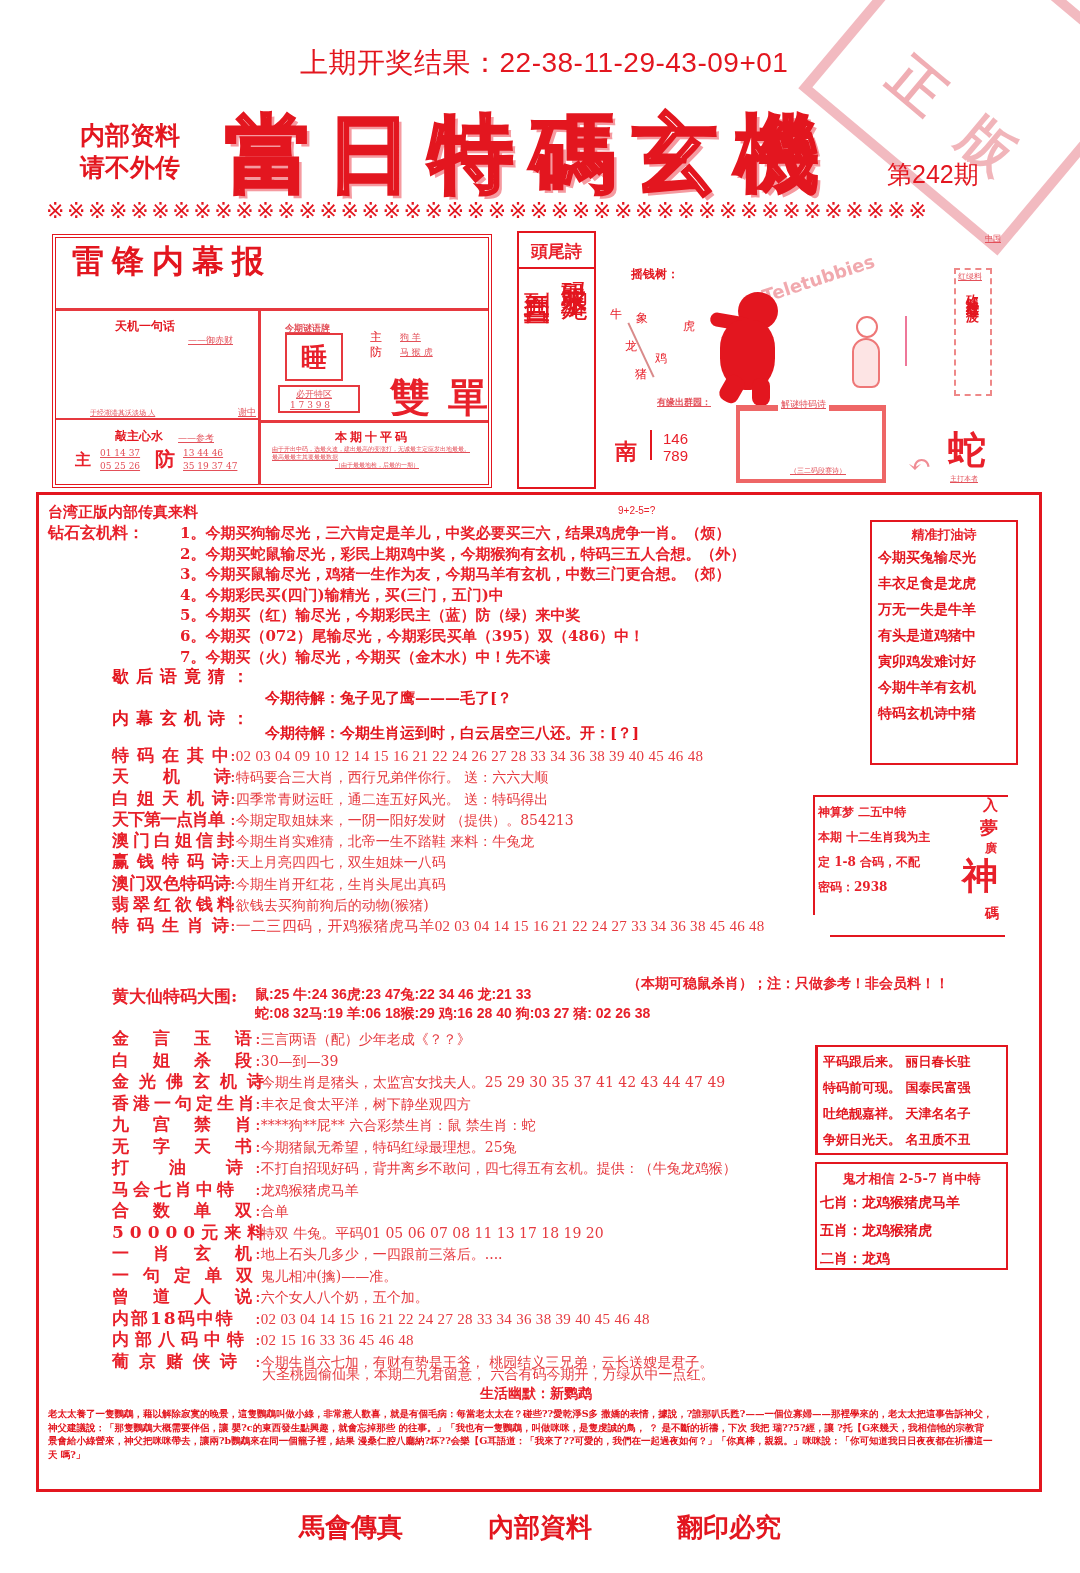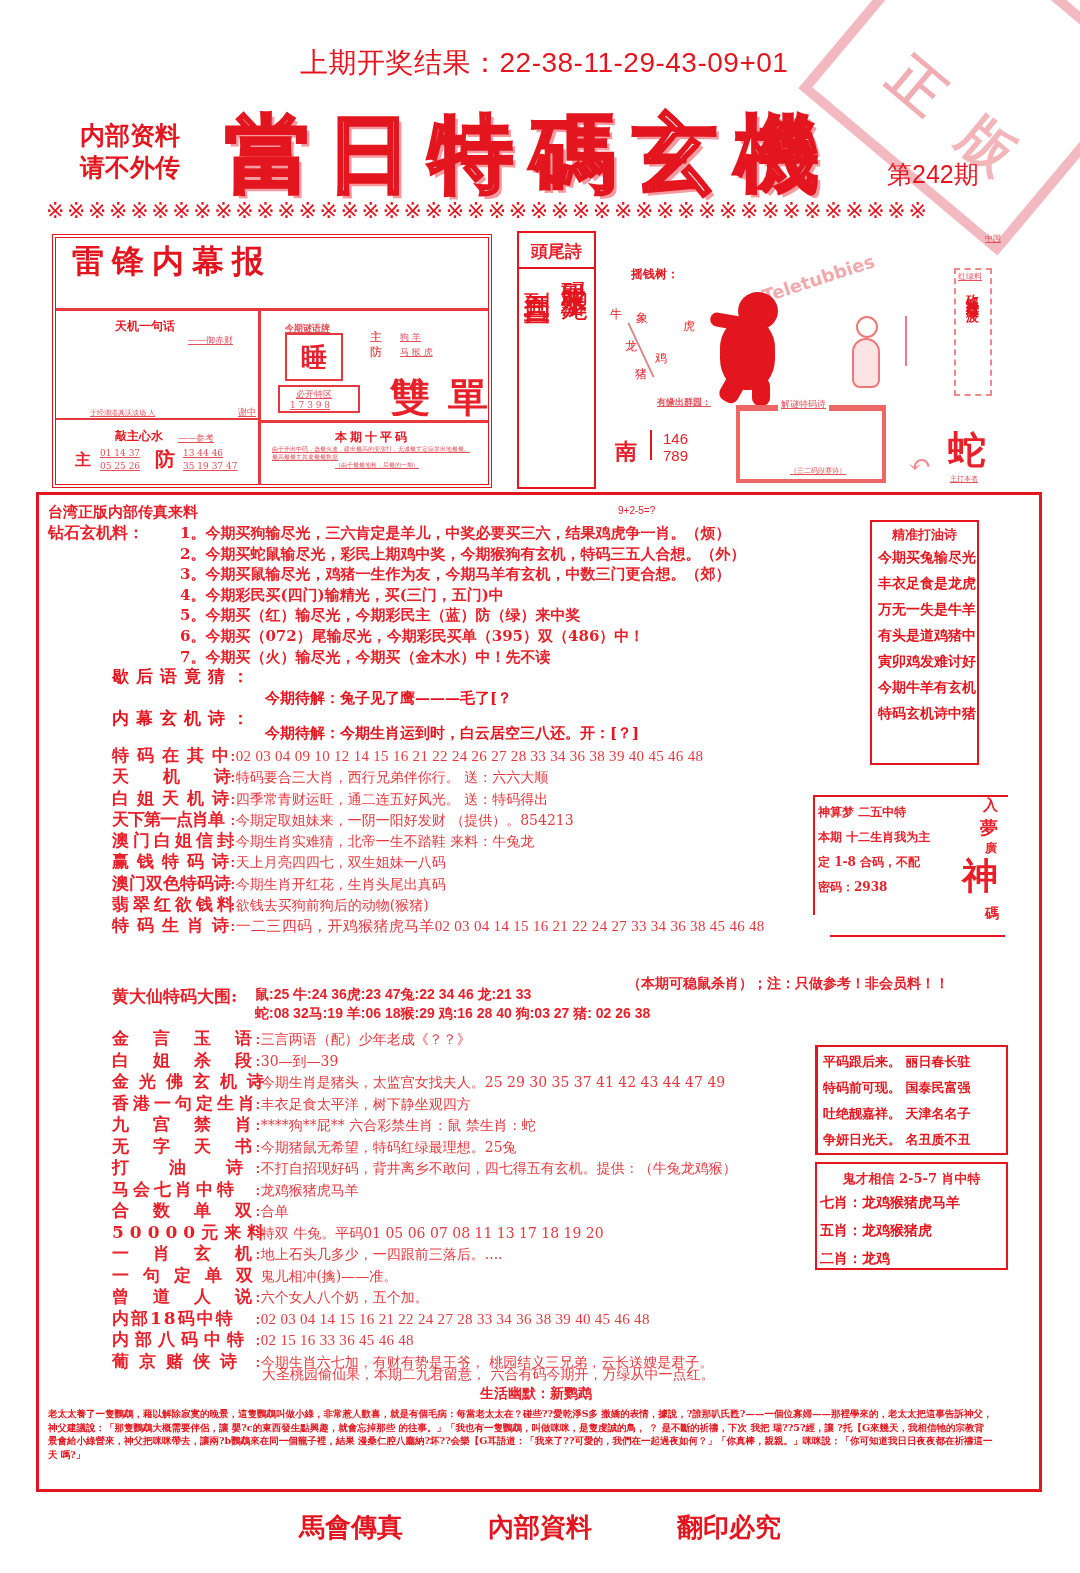--- a/index.html
+++ b/index.html
@@ -209,21 +209,21 @@
   <div style="white-space:nowrap;"><span class="lbl" style="width:143px;letter-spacing:14px;">一句定单双</span> <span class="val">            鬼儿相冲(擒)——准。</span></div>
   <div style="white-space:nowrap;"><span class="lbl" style="width:143px;letter-spacing:24px;">曾道人说</span>:<span class="val">六个女人八个奶，五个加。</span></div>
   <div style="white-space:nowrap;"><span class="lbl" style="width:143px;letter-spacing:2px;">内部18码中特</span>:<span class="num">02 03 04 14 15 16 21 22 24 27 28 33 34 36 38 39 40 45 46 48</span></div>
   <div style="white-space:nowrap;"><span class="lbl" style="width:143px;letter-spacing:6px;">内部八码中特</span>:<span class="num">02 15 16 33 36 45 46 48</span></div>
   <div style="white-space:nowrap;"><span class="lbl" style="width:143px;letter-spacing:10px;">葡京赌侠诗</span>:<span class="val">今期生肖六七加，有财有势是王爷， 桃园结义三兄弟，云长送嫂是君子。</span></div>
 </div>
 <div class="abs val" style="left:262px;top:1366px;white-space:nowrap;">大圣桃园偷仙果，本期二九君留意， 六合有码今期开，万绿从中一点红。</div>
 <div class="abs" style="left:480px;top:1385px;font-size:14px;font-weight:bold;">生活幽默：新鹦鹉</div>
 <div class="abs" id="humor">老太太養了一隻鸚鵡，藉以解除寂寞的晚景，這隻鸚鵡叫做小綠，非常惹人歡喜，就是有個毛病：每當老太太在？碰些??愛乾淨S多 撒嬌的表情，據說，?誰那叭氏甦?——一個位寡婦——那裡學來的，老太太把這事告訴神父，神父建議說：「那隻鸚鵡大概需要伴侶，讓 嬰?c的東西發生點興趣，就會忘掉那些 的往事。」「我也有一隻鸚鵡，叫做咪咪，是隻虔誠的鳥， ？ 是不斷的祈禱，下次 我把 瑞??5?經，讓 ?托【G來幾天，我相信牠的宗教背景會給小綠營來，神父把咪咪帶去，讓兩?b鸚鵡來在同一個籠子裡，結果 漫桑仁腔八廳納?坏??会樂【G耳語道：「我來了??可愛的，我們在一起過夜如何？」「你真棒，親親。」咪咪說：「你可知道我日日夜夜都在祈禱這一天 嗎?」</div>
 
-<div class="side-box" style="left:870px;top:520px;width:109px;height:245px;">
+<div class="side-box" style="left:870px;top:520px;width:148px;height:245px;">
   <div style="text-align:center;font-size:13px;font-weight:bold;margin-top:4px;">精准打油诗</div>
   <div style="padding-left:6px;">
     <div class="side-line">今期买兔输尽光</div>
     <div class="side-line">丰衣足食是龙虎</div>
     <div class="side-line">万无一失是牛羊</div>
     <div class="side-line">有头是道鸡猪中</div>
     <div class="side-line">寅卯鸡发难讨好</div>
     <div class="side-line">今期牛羊有玄机</div>
     <div class="side-line">特码玄机诗中猪</div>
   </div>

